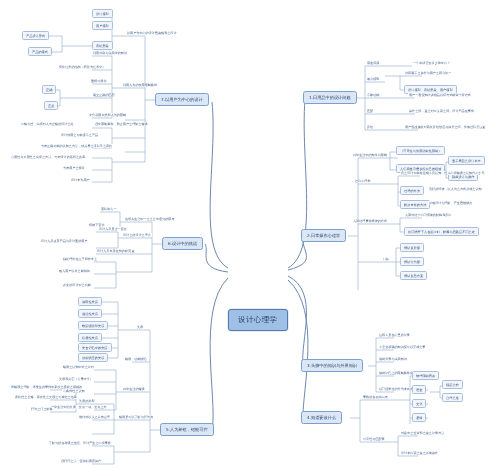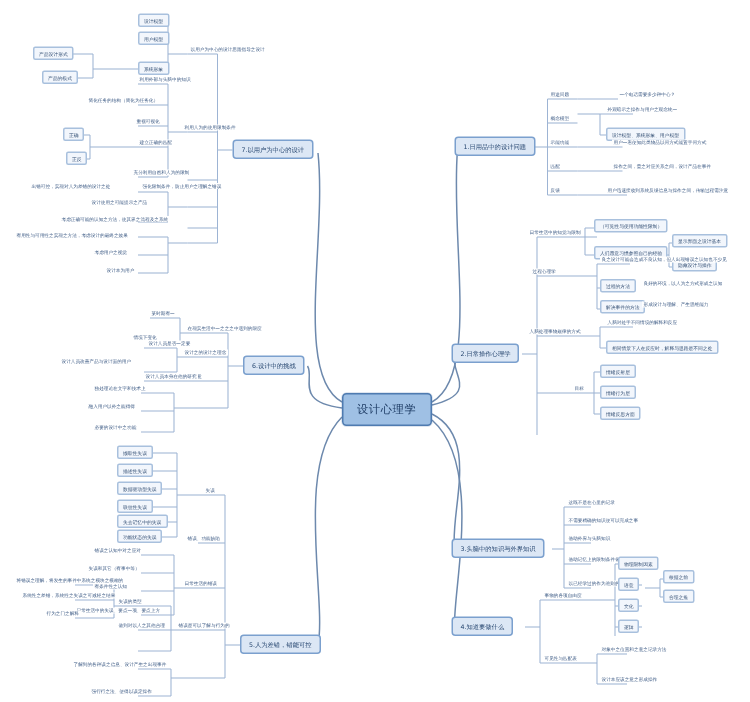--- a/index.html
+++ b/index.html
@@ -21,20 +21,21 @@
   .center{
     background:#9fc0e4;
     border:1px solid #4f7bb0;
     border-radius:3px;
     color:#1f3d66;
     font-size:7.5px;
     letter-spacing:.4px;
     padding:5px 9px;
     text-align:center;
     box-shadow:0 0 0 .5px rgba(80,120,170,.25);
+    margin-top:47px;
   }
   
   .branch{
     background:#dce7f5;
     border:1px solid #7ba0ce;
     border-radius:2.5px;
     color:#24446e;
     font-size:4.2px;
     padding:3px 5px;
     text-align:center;

